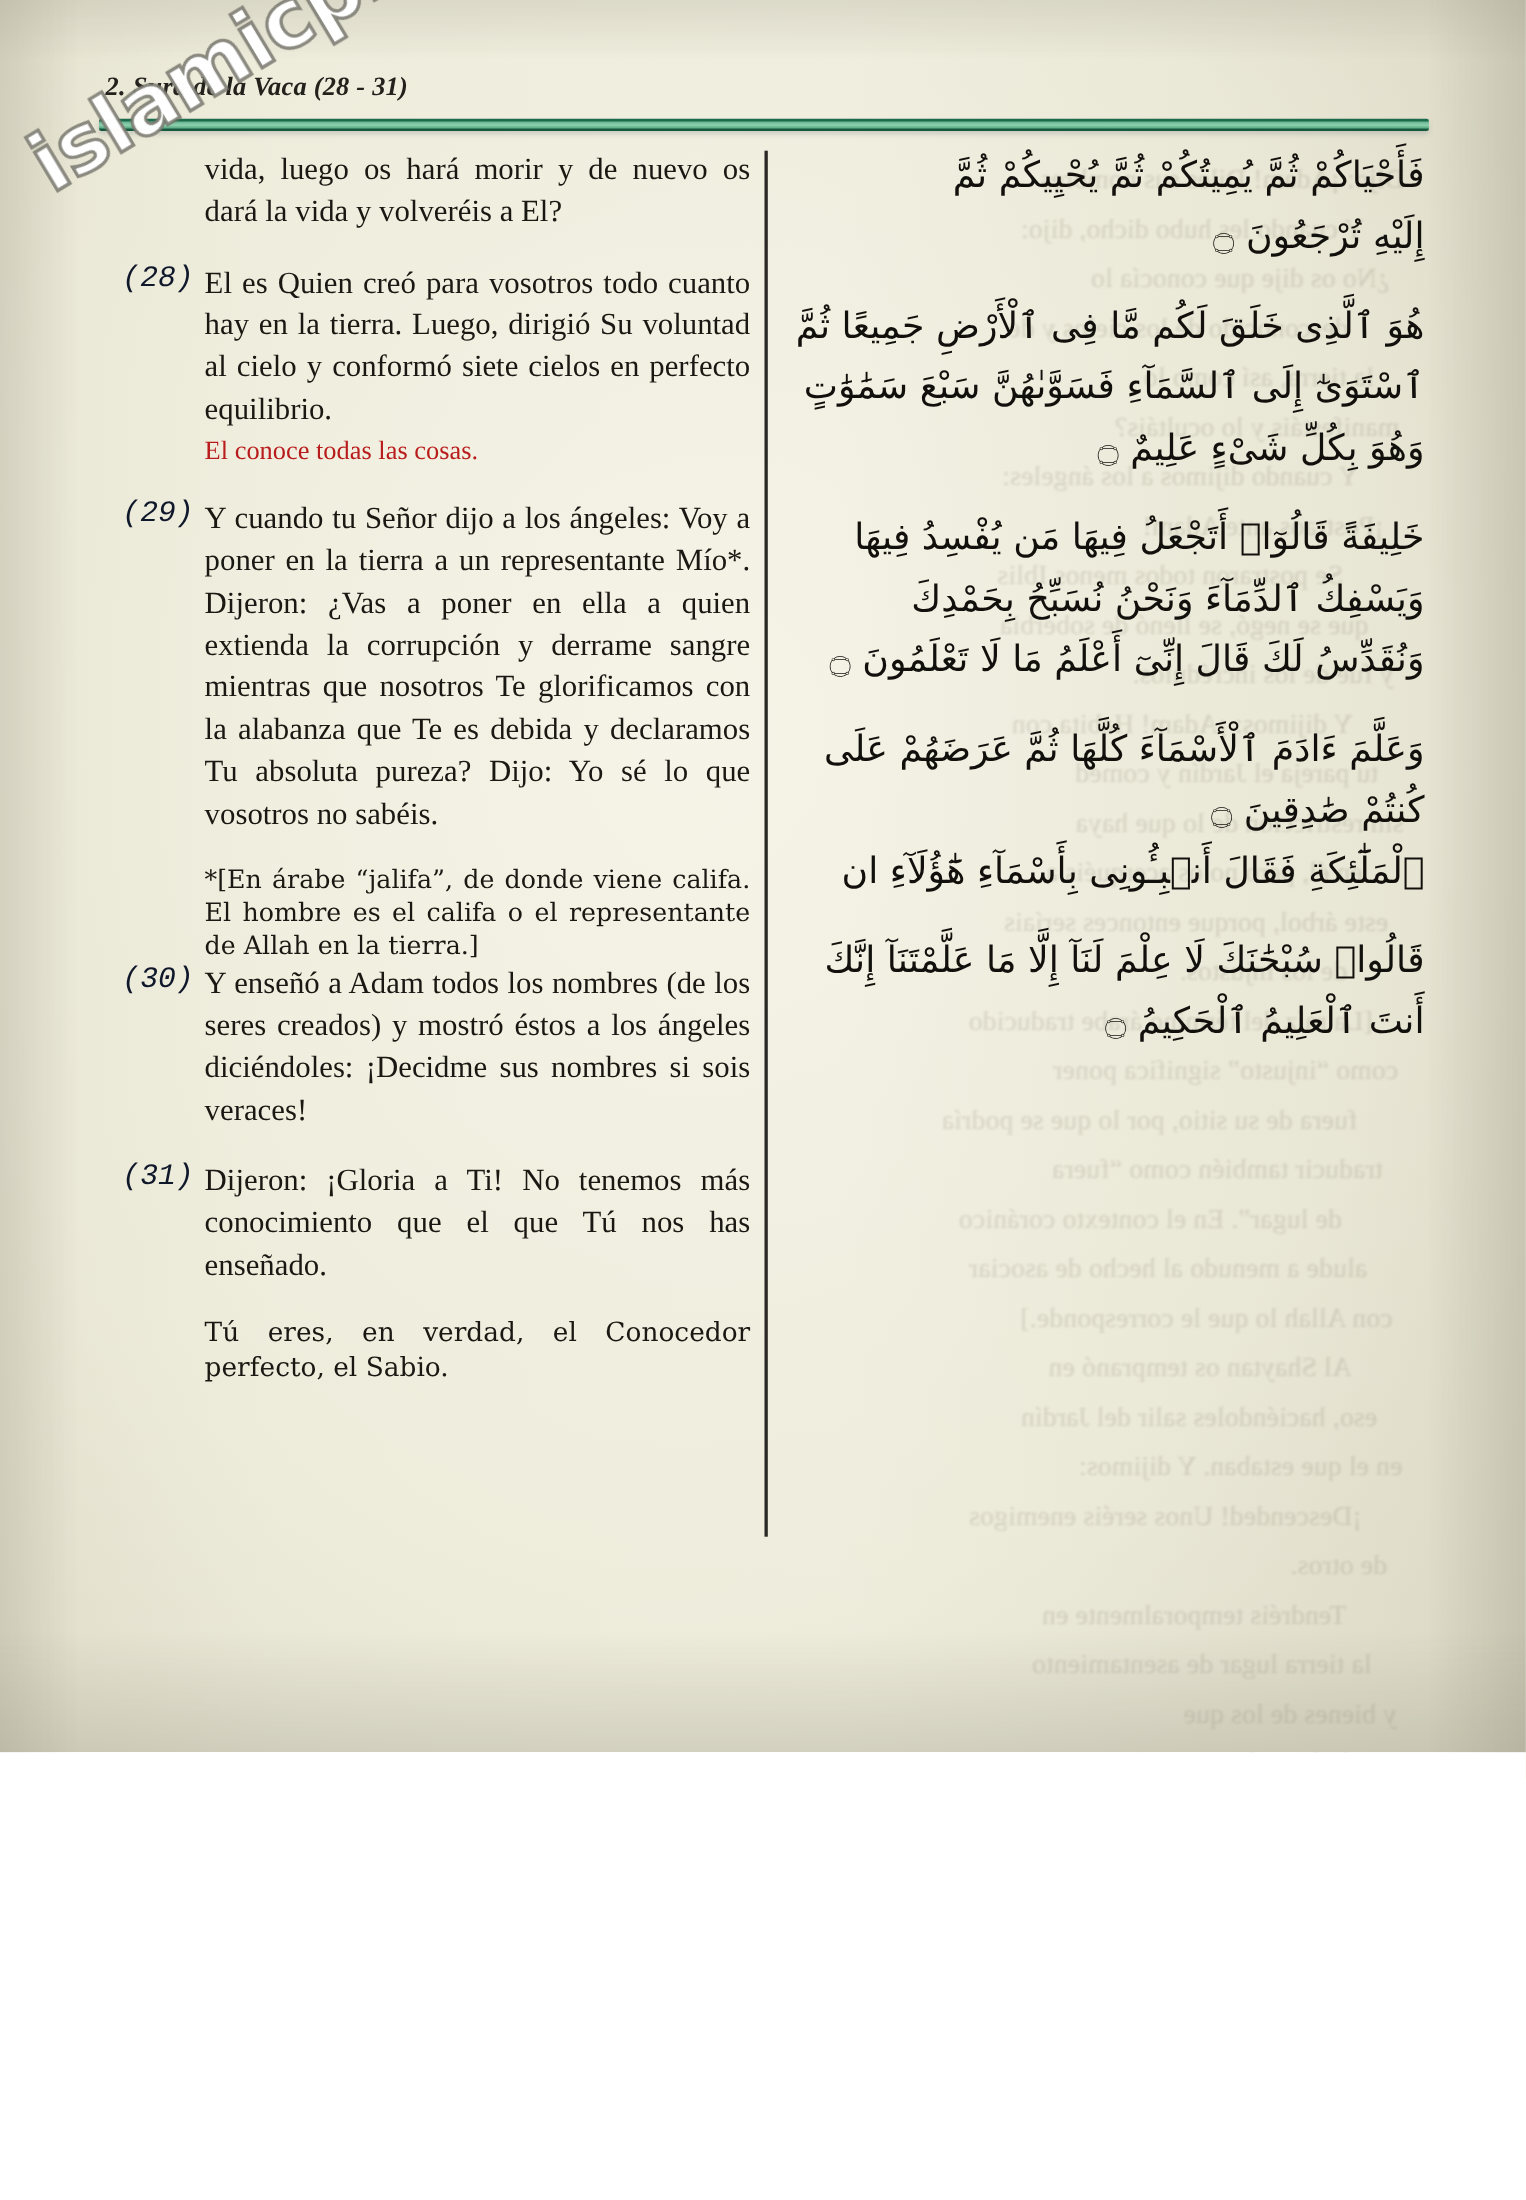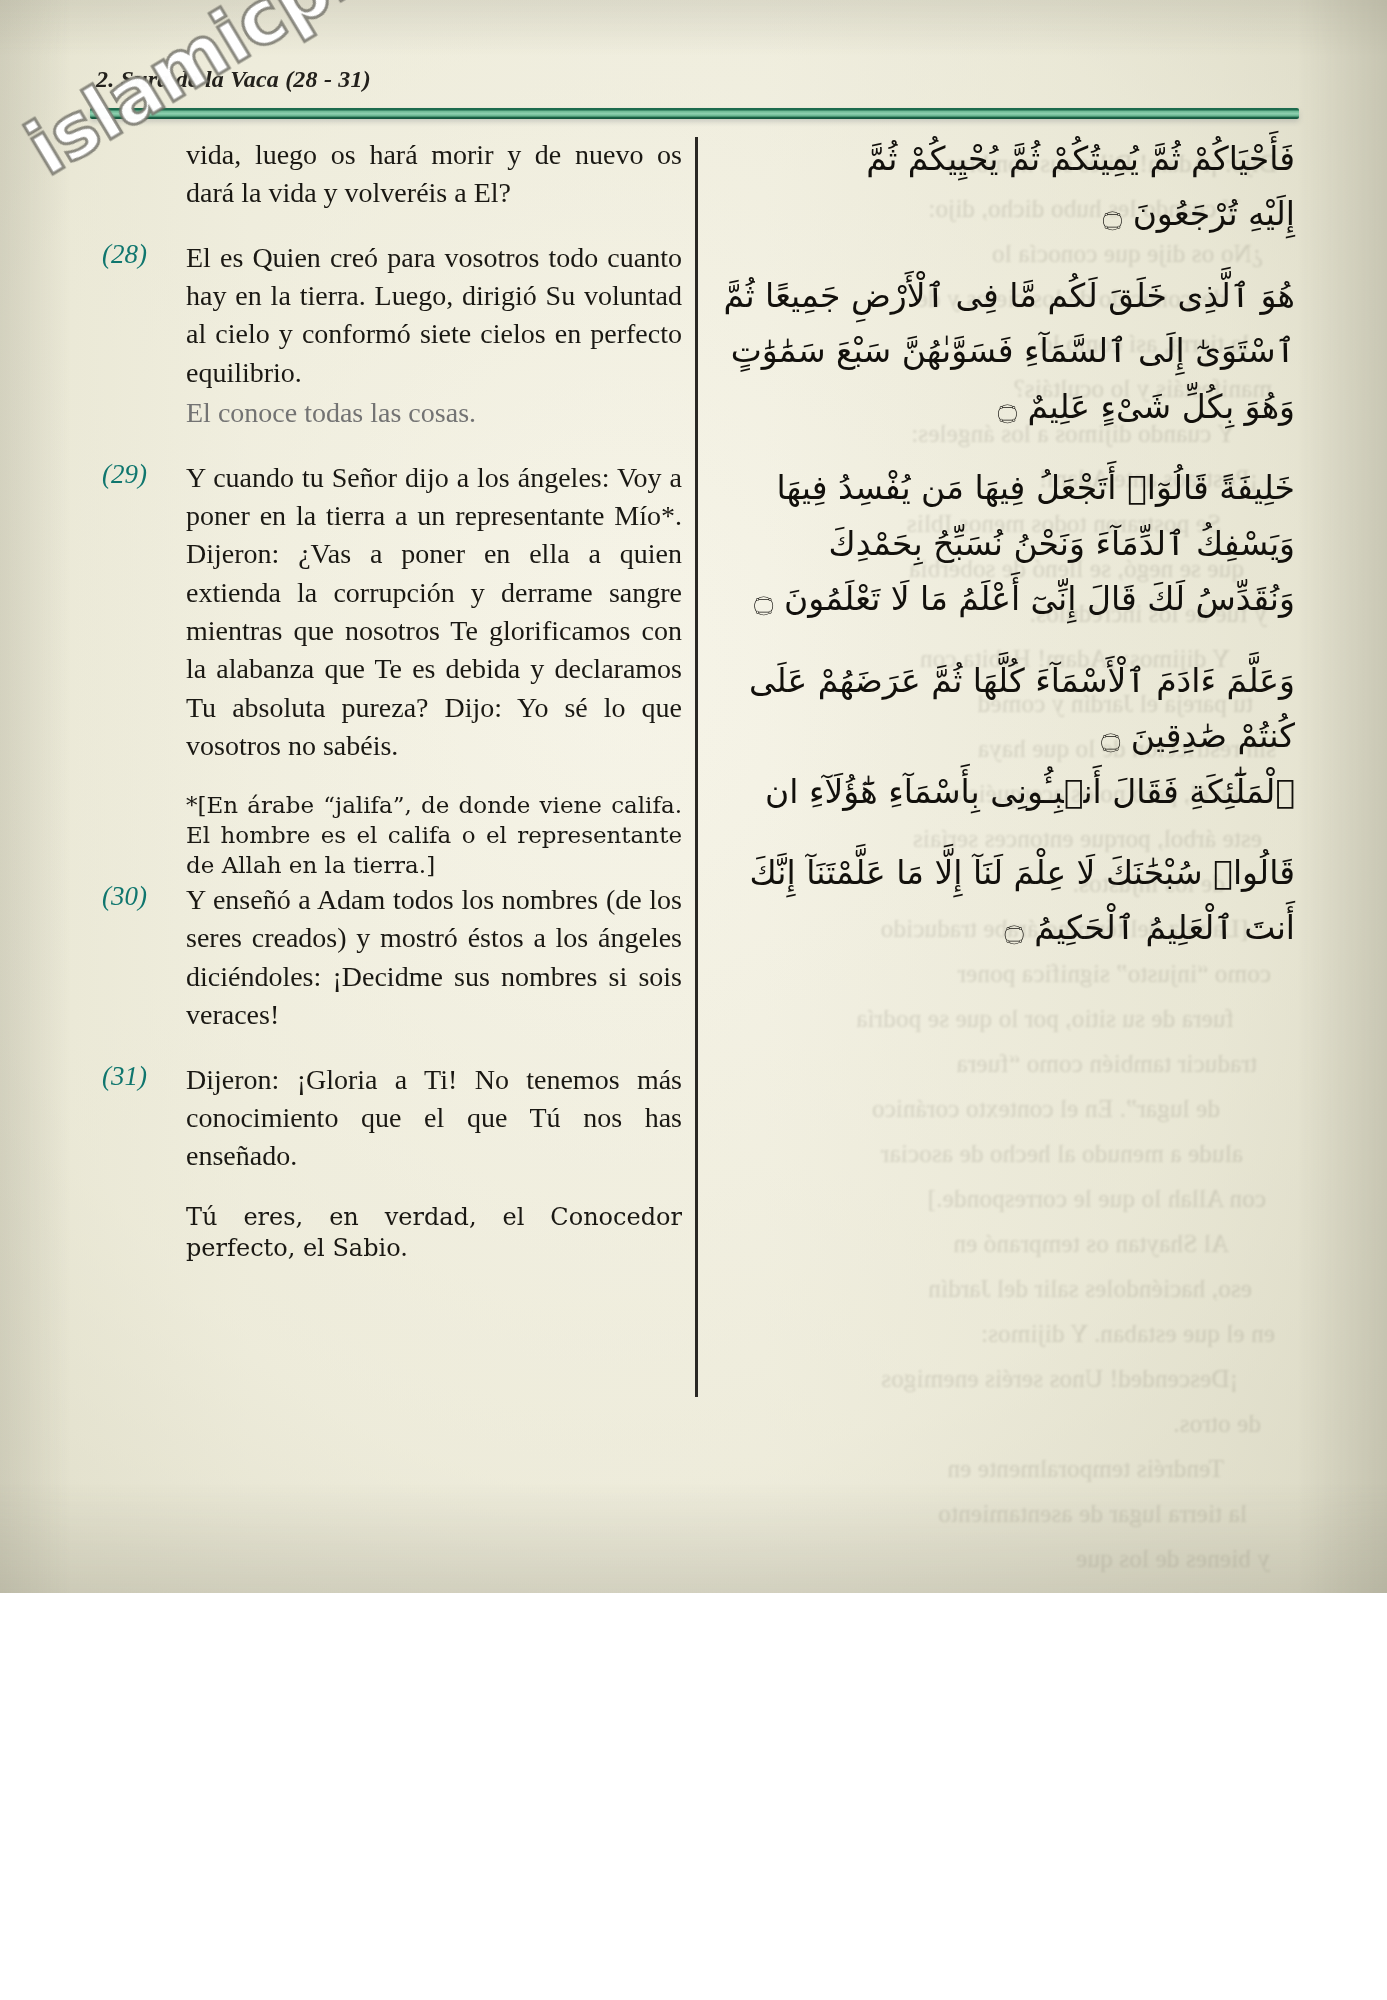--- a/index.html
+++ b/index.html
@@ -148,36 +148,37 @@
   .verse {
     position: relative;
     margin-bottom: 26px;
     padding-left: 84px;
   }
   .verse-num {
     position: absolute;
     left: 0;
     top: 0;
     width: 74px;
-    text-align: left;
+    text-align: right;
     font-style: italic;
     font-size: 27px;
-    color: #0f766e;
+    color: #0f172a;
+    font-family: Liberation Mono, monospace;
   }
   .verse-body {
     font-size: 28px;
     line-height: 1.37;
     color: #1a1813;
     text-align: justify;
     text-justify: inter-word;
   }
   .verse-sub {
-    font-size: 28px;
+    font-size: 24px;
     line-height: 1.37;
-    color: #737373;
+    color: #b91c1c;
     margin-top: 2px;
   }
   .footnote {
     padding-left: 84px;
     font-size: 23px;
     line-height: 1.30;
     color: #1a1813;
     text-align: justify;
     margin-top: 12px;
     font-family: "DejaVu Serif", serif;

